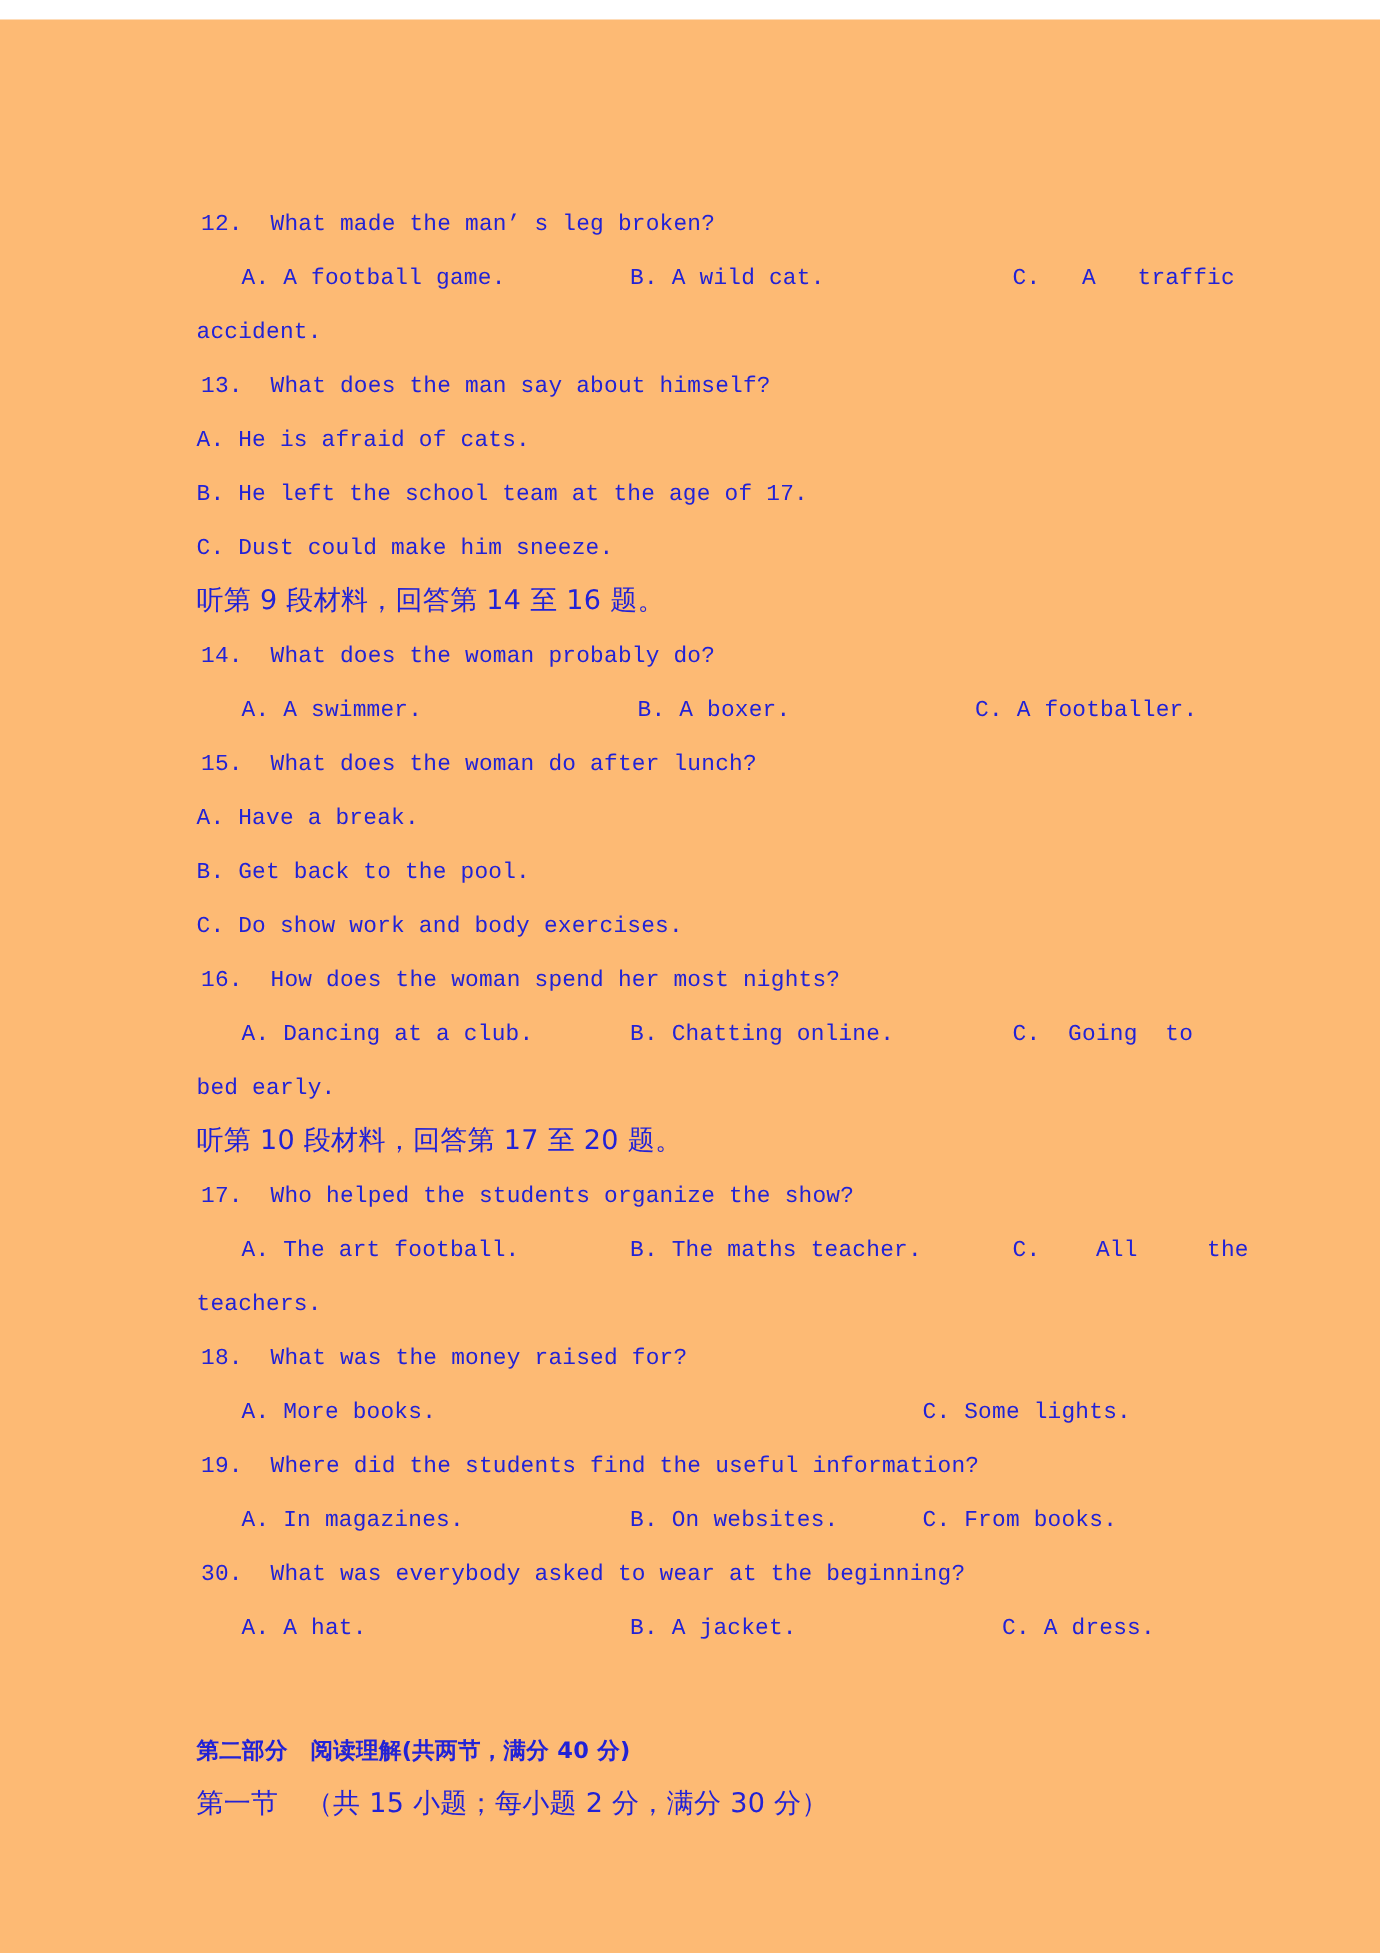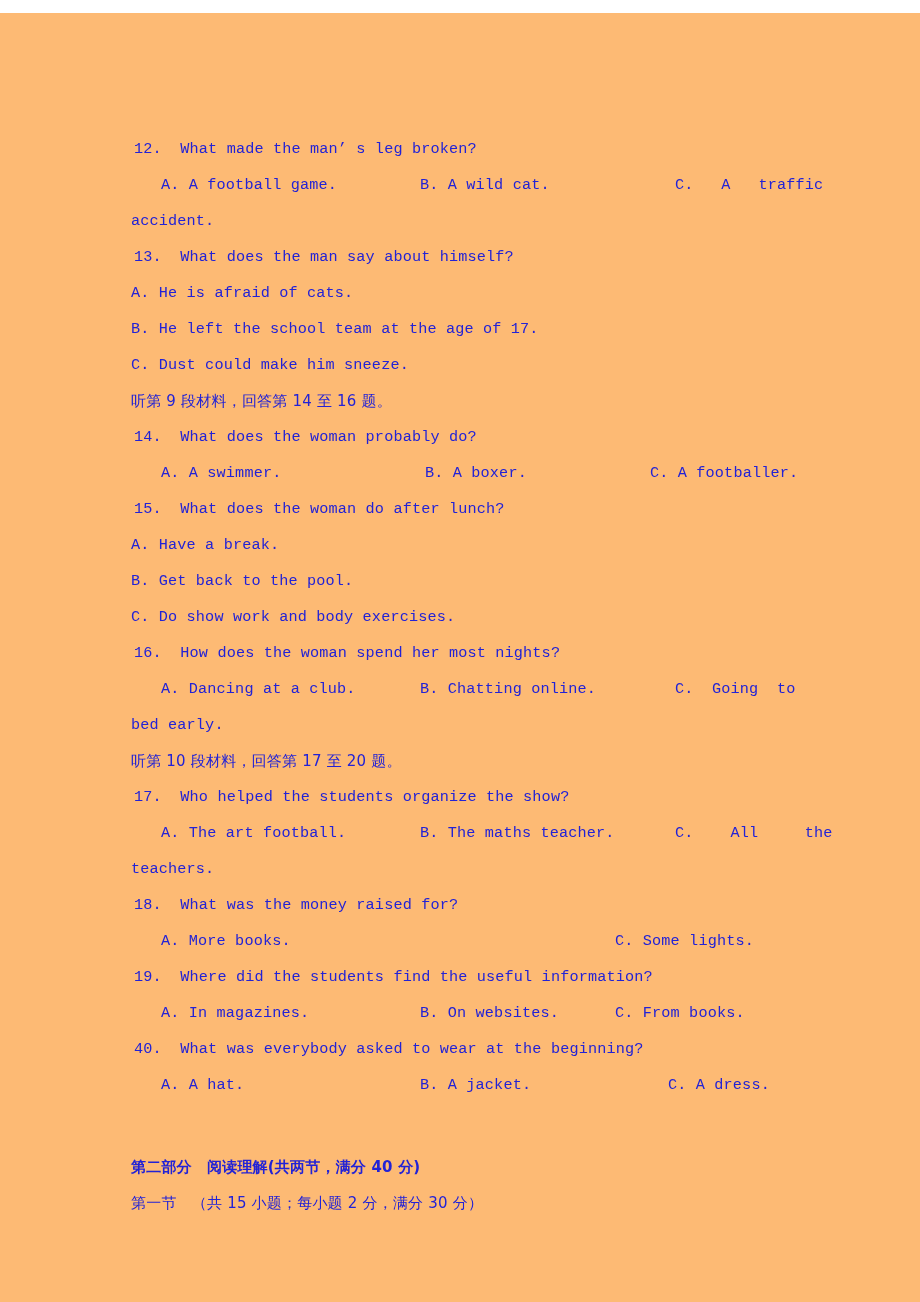--- a/index.html
+++ b/index.html
@@ -85,21 +85,21 @@
   .optrow.spread2 .colC { left: 507px; }
 
   
   .line.cont {
     padding-left: 0;
   }
 
   
   .line.cn {
     font-family: "DejaVu Sans", "Liberation Sans", sans-serif;
-    font-size: 15px;
+    font-size: 18px;
     letter-spacing: 0.2px;
   }
 
   
   .line.cn.bold {
     font-weight: bold;
     font-size: 15px;
   }
   .gap-lg { height: 46px; }
 </style>
@@ -160,21 +160,21 @@
       <span class="col colC">C. Some lights.</span>
     </div>
 
     <div class="line q">19.  Where did the students find the useful information?</div>
     <div class="optrow even">
       <span class="col colA">A. In magazines.</span>
       <span class="col colB">B. On websites.</span>
       <span class="col colC">C. From books.</span>
     </div>
 
-    <div class="line q">40.  What was everybody asked to wear at the beginning?</div>
+    <div class="line q">30.  What was everybody asked to wear at the beginning?</div>
     <div class="optrow spread2">
       <span class="col colA">A. A hat.</span>
       <span class="col colB">B. A jacket.</span>
       <span class="col colC">C. A dress.</span>
     </div>
 
     <div class="gap-lg"></div>
 
     <div class="line cn bold">第二部分　阅读理解(共两节，满分 40 分)</div>
     <div class="line cn">第一节　（共 15 小题；每小题 2 分，满分 30 分）</div>

